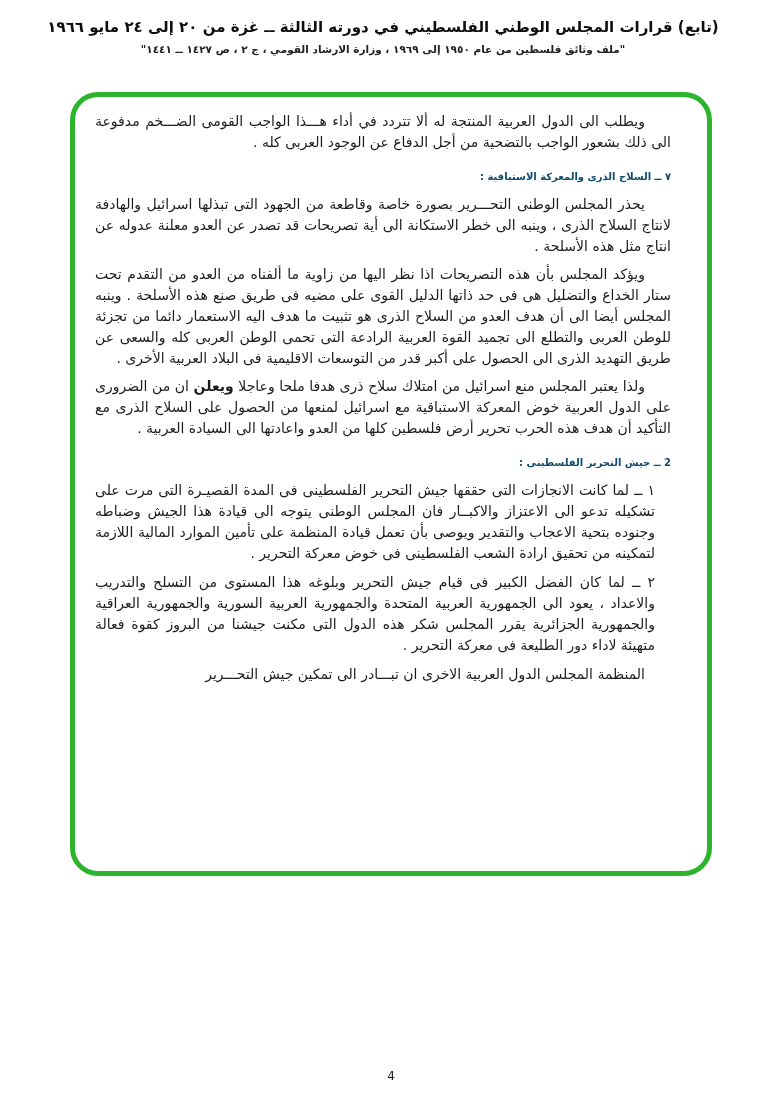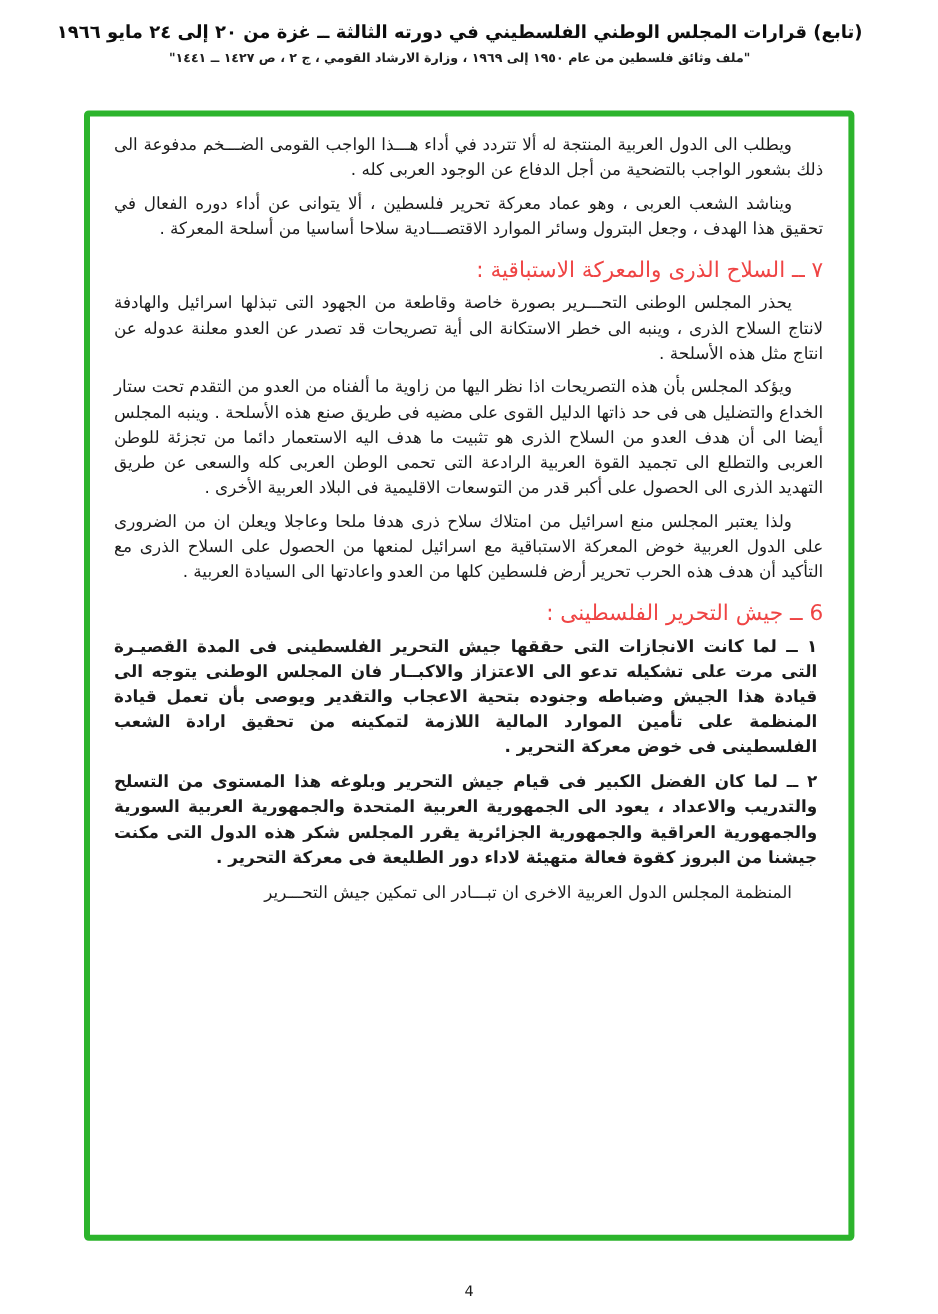--- a/index.html
+++ b/index.html
@@ -34,54 +34,53 @@
     margin-top: 7px;
     font-size: 10.5px;
     font-weight: bold;
     color: #202020;
   }
   .frame {
     position: absolute;
     top: 92px;
     left: 70px;
     width: 642px;
-    height: 942px;
+    height: 784px;
     box-sizing: border-box;
     border: 5px solid #2cb42c;
-    border-radius: 4px;
-    padding: 14px 21px 8px 20px;
+    border-radius: 28px;
+    padding: 14px 36px 8px 20px;
     overflow: hidden;
     background: #ffffff;
   }
   .body-text {
     direction: rtl;
     text-align: justify;
     font-size: 14px;
     line-height: 21px;
     color: #1c1c1c;
   }
   .para {
     margin: 0 0 7px 0;
   }
   .indent {
     text-indent: 26px;
   }
   .heading {
-    font-size: 18px;
-    font-weight: normal;
-    color: #ef4444;
+    font-size: 10px;
+    font-weight: bold;
+    color: #0c4a6e;
     margin: 13px 0 7px 0;
     text-indent: 0;
   }
   .list-item {
-    margin: 0 5px 8px 0;
-    font-weight: bold;
+    margin: 0 16px 8px 0;
   }
   .bold-inline {
-    font-weight: normal;
+    font-weight: bold;
   }
   .footer-page-number {
     position: absolute;
     bottom: 12px;
     left: 0;
     right: 0;
     text-align: center;
     font-size: 12px;
     color: #1b1b1b;
     direction: ltr;
@@ -95,32 +94,31 @@
   <div class="header">
     <div class="header-title">(تابع) قرارات المجلس الوطني الفلسطيني في دورته الثالثة ــ غزة من ٢٠ إلى ٢٤ مايو ١٩٦٦</div>
     <div class="header-subtitle">"ملف وثائق فلسطين من عام ١٩٥٠ إلى ١٩٦٩ ، وزارة الارشاد القومي ، ج ٢ ، ص ١٤٢٧ ــ ١٤٤١"</div>
   </div>
 
   <div class="frame">
     <div class="body-text">
 
       <p class="para indent">ويطلب الى الدول العربية المنتجة له ألا تتردد في أداء هـــذا الواجب القومى الضـــخم مدفوعة الى ذلك بشعور الواجب بالتضحية من أجل الدفاع عن الوجود العربى كله .</p>
 
-      <p class="para indent">ويناشد الشعب العربى ، وهو عماد معركة تحرير فلسطين ، ألا يتوانى عن أداء دوره الفعال في تحقيق هذا الهدف ، وجعل البترول وسائر الموارد الاقتصـــادية سلاحا أساسيا من أسلحة المعركة .</p>
 
       <h2 class="heading">٧ ــ السلاح الذرى والمعركة الاستباقية :</h2>
 
       <p class="para indent">يحذر المجلس الوطنى التحـــرير بصورة خاصة وقاطعة من الجهود التى تبذلها اسرائيل والهادفة لانتاج السلاح الذرى ، وينبه الى خطر الاستكانة الى أية تصريحات قد تصدر عن العدو معلنة عدوله عن انتاج مثل هذه الأسلحة .</p>
 
       <p class="para indent">ويؤكد المجلس بأن هذه التصريحات اذا نظر اليها من زاوية ما ألفناه من العدو من التقدم تحت ستار الخداع والتضليل هى فى حد ذاتها الدليل القوى على مضيه فى طريق صنع هذه الأسلحة . وينبه المجلس أيضا الى أن هدف العدو من السلاح الذرى هو تثبيت ما هدف اليه الاستعمار دائما من تجزئة للوطن العربى والتطلع الى تجميد القوة العربية الرادعة التى تحمى الوطن العربى كله والسعى عن طريق التهديد الذرى الى الحصول على أكبر قدر من التوسعات الاقليمية فى البلاد العربية الأخرى .</p>
 
       <p class="para indent"><span>ولذا يعتبر المجلس منع اسرائيل من امتلاك سلاح ذرى هدفا ملحا وعاجلا </span><span class="bold-inline">ويعلن</span><span> ان من الضرورى على الدول العربية خوض المعركة الاستباقية مع اسرائيل لمنعها من الحصول على السلاح الذرى مع التأكيد أن هدف هذه الحرب تحرير أرض فلسطين كلها من العدو واعادتها الى السيادة العربية .</span></p>
 
 
-      <h2 class="heading">6 ــ جيش التحرير الفلسطينى :</h2>
+      <h2 class="heading">2 ــ جيش التحرير الفلسطينى :</h2>
 
       <p class="para list-item">١ ــ لما كانت الانجازات التى حققها جيش التحرير الفلسطينى فى المدة القصيـرة التى مرت على تشكيله تدعو الى الاعتزاز والاكبــار فان المجلس الوطنى يتوجه الى قيادة هذا الجيش وضباطه وجنوده بتحية الاعجاب والتقدير ويوصى بأن تعمل قيادة المنظمة على تأمين الموارد المالية اللازمة لتمكينه من تحقيق ارادة الشعب الفلسطينى فى خوض معركة التحرير .</p>
 
       <p class="para list-item">٢ ــ لما كان الفضل الكبير فى قيام جيش التحرير وبلوغه هذا المستوى من التسلح والتدريب والاعداد ، يعود الى الجمهورية العربية المتحدة والجمهورية العربية السورية والجمهورية العراقية والجمهورية الجزائرية يقرر المجلس شكر هذه الدول التى مكنت جيشنا من البروز كقوة فعالة متهيئة لاداء دور الطليعة فى معركة التحرير .</p>
 
       <p class="para indent">المنظمة المجلس الدول العربية الاخرى ان تبـــادر الى تمكين جيش التحـــرير</p>
 
     </div>
   </div>
 

